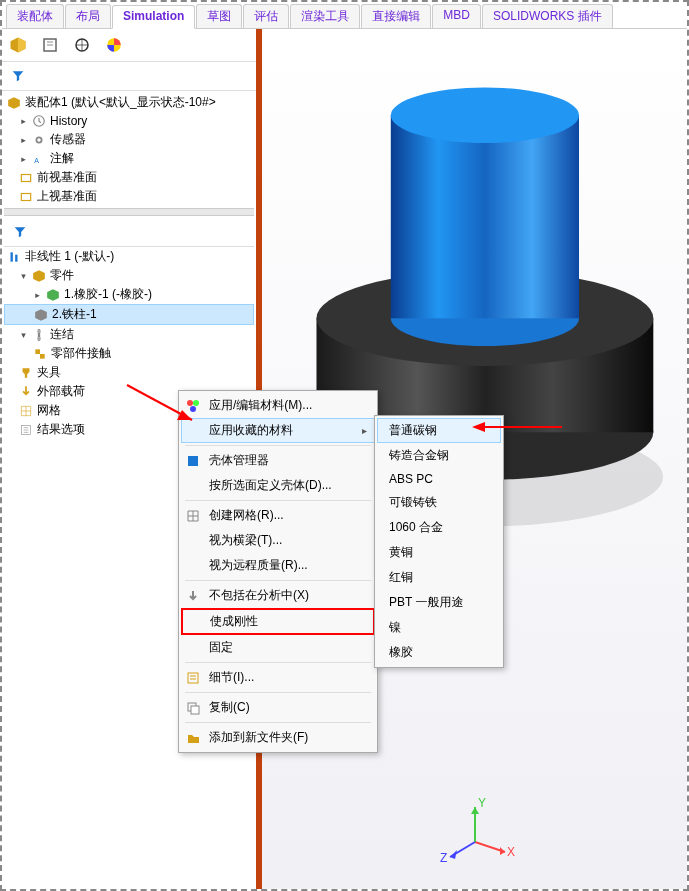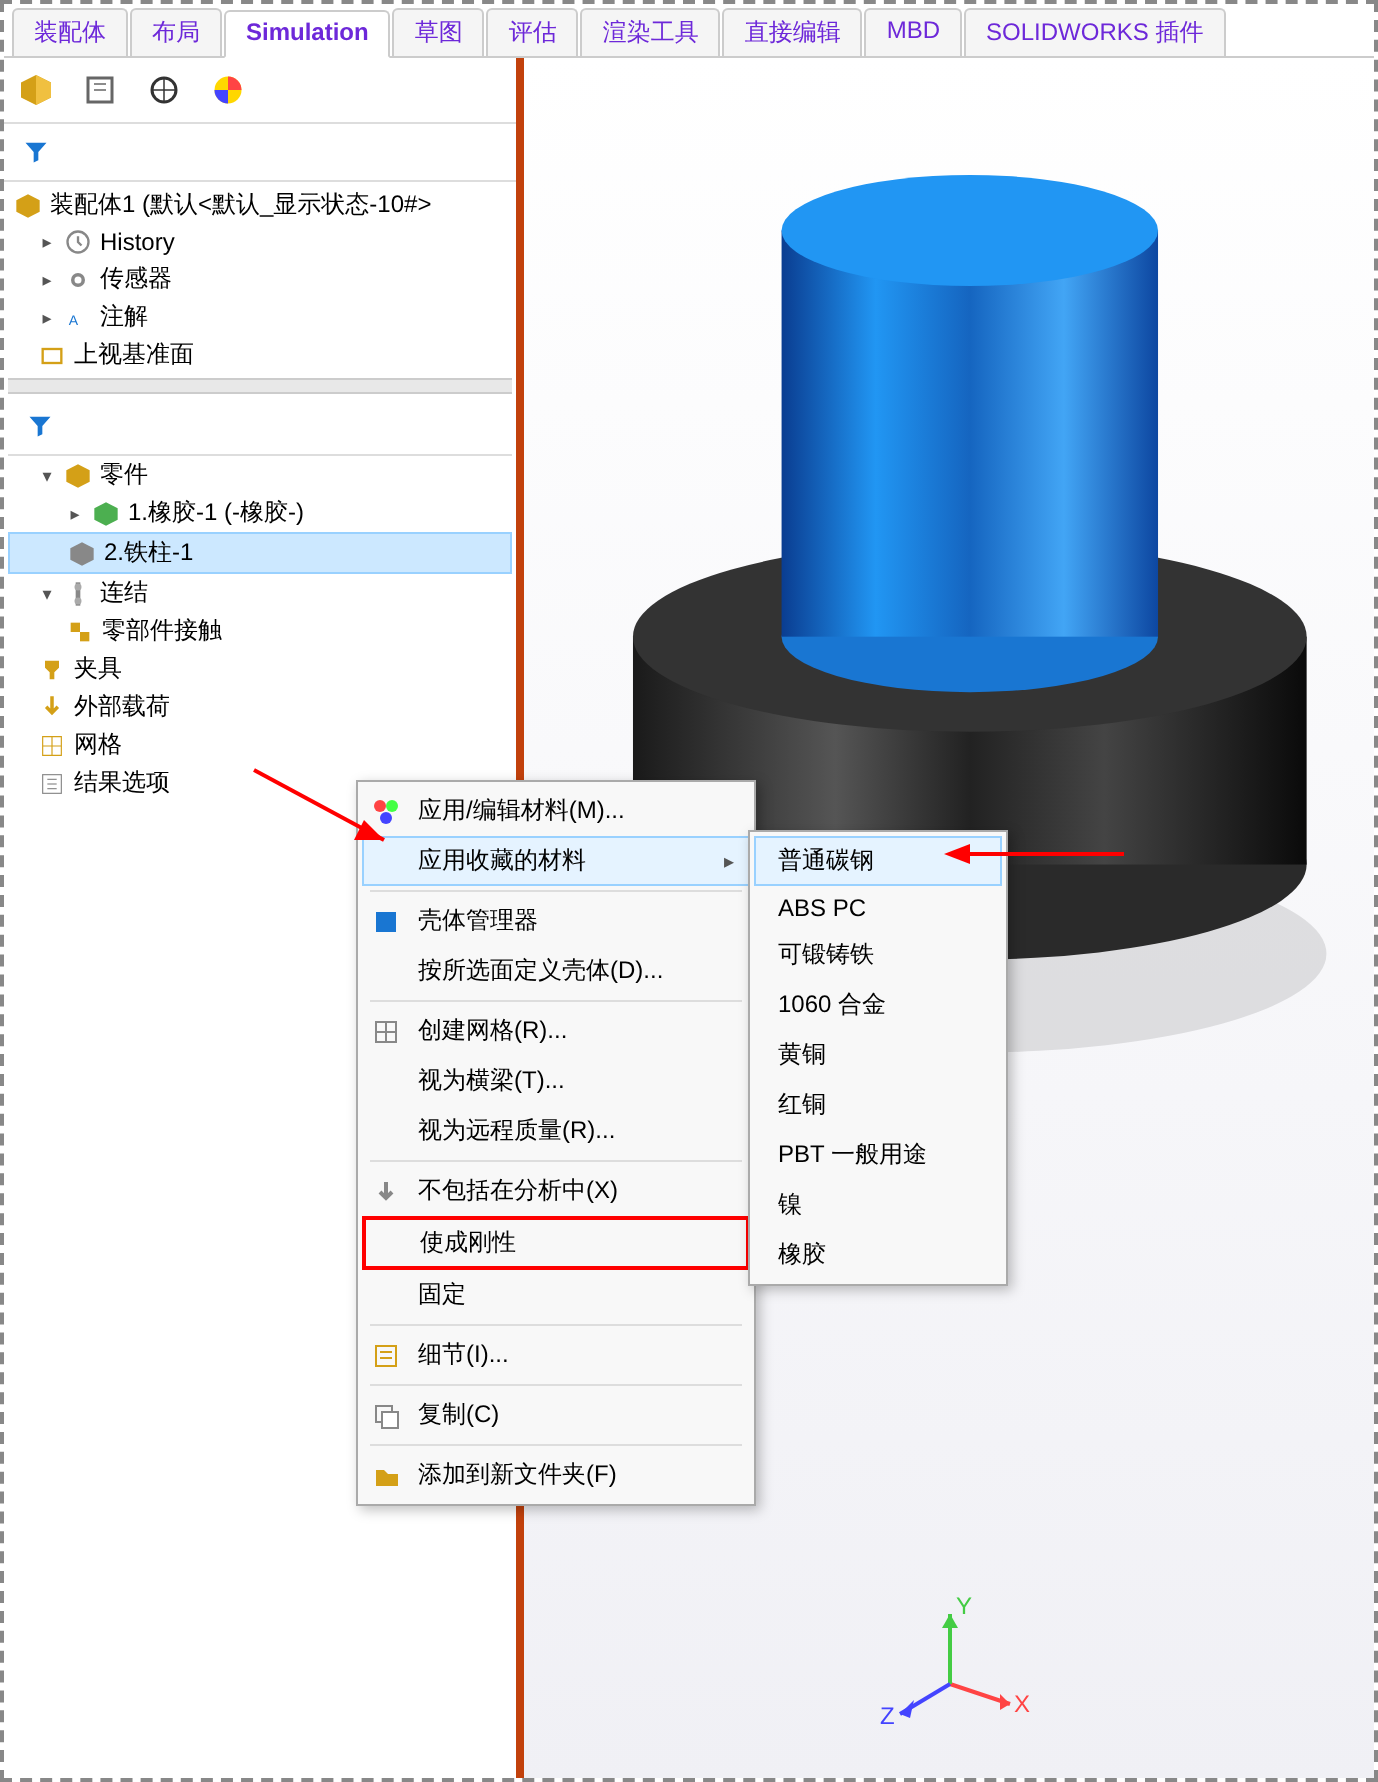--- a/index.html
+++ b/index.html
@@ -3,21 +3,21 @@
 <meta charset="utf-8">
 <style>
 * { box-sizing: border-box; margin: 0; padding: 0; font-family: "Microsoft YaHei", "SimSun", sans-serif; font-size: 12px; }
 body { width: 689px; height: 891px; position: relative; background: #fff; border: 2px dashed #888; overflow: hidden; }
 
 .tabs { display: flex; background: #fff; border-bottom: 1px solid #ccc; padding: 2px 0 0 4px; gap: 0; }
 .tab { padding: 3px 10px; border: 1px solid #ccc; border-bottom: none; background: #f5f5f5; color: #6d28d9; cursor: pointer; margin-right: 1px; border-radius: 3px 3px 0 0; }
 .tab.active { background: #fff; color: #6d28d9; font-weight: bold; border-bottom: 1px solid #fff; position: relative; top: 1px; }
 
 .main { display: flex; height: calc(100% - 24px); }
-.sidebar { width: 260px; background: #fff; border-right: 4px solid #c2410c; display: flex; flex-direction: column; }
+.sidebar { width: 260px; background: #fff; border-right: 6px solid #c2410c; display: flex; flex-direction: column; }
 .viewport { flex: 1; background: linear-gradient(#fff, #f0f0f5); position: relative; }
 
 .toolbar-top { display: flex; padding: 4px; gap: 8px; align-items: center; border-bottom: 1px solid #ddd; }
 .toolbar-top.second { padding: 2px 4px; }
 .tool-icon { width: 24px; height: 24px; display: flex; align-items: center; justify-content: center; cursor: pointer; }
 
 .tree { flex: 1; overflow: auto; padding: 2px; }
 .tree-item { display: flex; align-items: center; padding: 1px 2px; cursor: pointer; white-space: nowrap; }
 .tree-item.root { font-weight: normal; }
 .tree-item.selected { background: #cce8ff; border: 1px solid #99d1ff; text-align: right; }
@@ -138,33 +138,50 @@
             </svg>
           </span>
         <span>注解</span>
       </div>
       <div class="tree-item indent1">
         <span class="tree-icon">
             <svg width="14" height="14" viewBox="0 0 24 24">
               <rect x="4" y="6" width="16" height="12" fill="none" stroke="#d4a017" stroke-width="2"></rect>
             </svg>
           </span>
+        <span>前视基准面</span>
+      </div>
+      <div class="tree-item indent1">
+        <span class="tree-icon">
+            <svg width="14" height="14" viewBox="0 0 24 24">
+              <rect x="4" y="6" width="16" height="12" fill="none" stroke="#d4a017" stroke-width="2"></rect>
+            </svg>
+          </span>
         <span>上视基准面</span>
       </div>
 
       <div class="divider"></div>
 
       <div class="toolbar-top second">
         <span class="tool-icon">
             <svg width="14" height="14" viewBox="0 0 24 24">
               <path d="M3 4h18l-7 8v7l-4 2v-9z" fill="#1976d2"></path>
             </svg>
           </span>
       </div>
 
+      <div class="tree-item root">
+        <span class="tree-icon">
+            <svg width="14" height="14" viewBox="0 0 24 24">
+              <rect x="6" y="4" width="4" height="16" fill="#1976d2"></rect>
+              <rect x="14" y="8" width="4" height="12" fill="#1976d2"></rect>
+            </svg>
+          </span>
+        <span>非线性 1 (-默认-)</span>
+      </div>
       <div class="tree-item indent1">
         <span class="tree-expand">▾</span>
         <span class="tree-icon i-cube">
             <svg width="14" height="14" viewBox="0 0 24 24">
               <path fill="#d4a017" d="M12 2L2 7v10l10 5 10-5V7z"></path>
             </svg>
           </span>
         <span>零件</span>
       </div>
       <div class="tree-item indent2">
@@ -299,20 +316,23 @@
   </div>
   <div class="menu-item highlighted" style="position:relative;">
     <span>应用收藏的材料</span>
     <span class="submenu-arrow">▸</span>
 
     <div class="context-menu submenu" style="top:-4px;">
       <div class="menu-item highlighted">
           <span>普通碳钢</span>
         </div>
       <div class="menu-item">
+          <span>铸造合金钢</span>
+        </div>
+      <div class="menu-item">
           <span>ABS PC</span>
         </div>
       <div class="menu-item">
           <span>可锻铸铁</span>
         </div>
       <div class="menu-item">
           <span>1060 合金</span>
         </div>
       <div class="menu-item">
           <span>黄铜</span>

